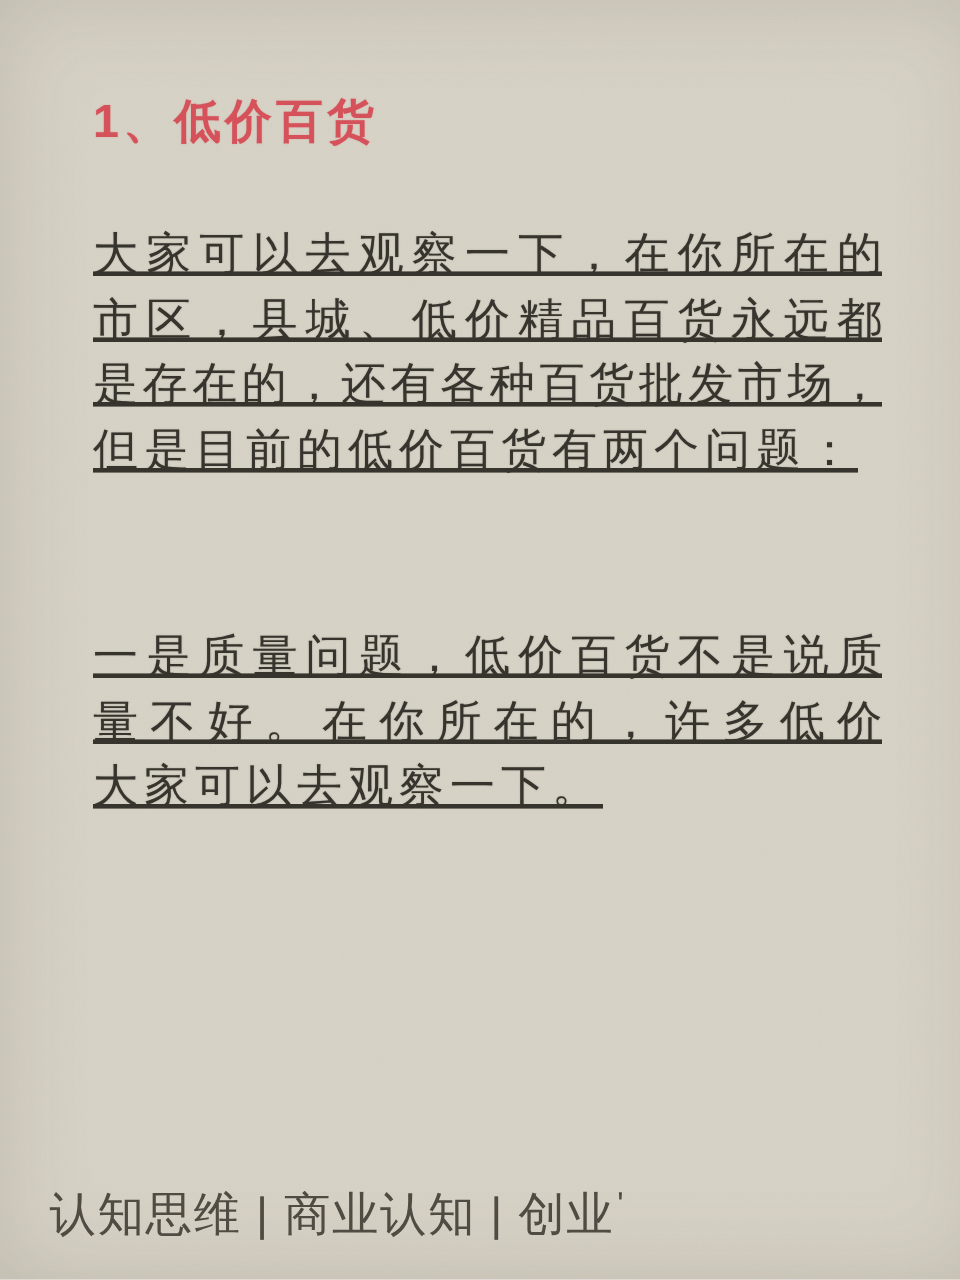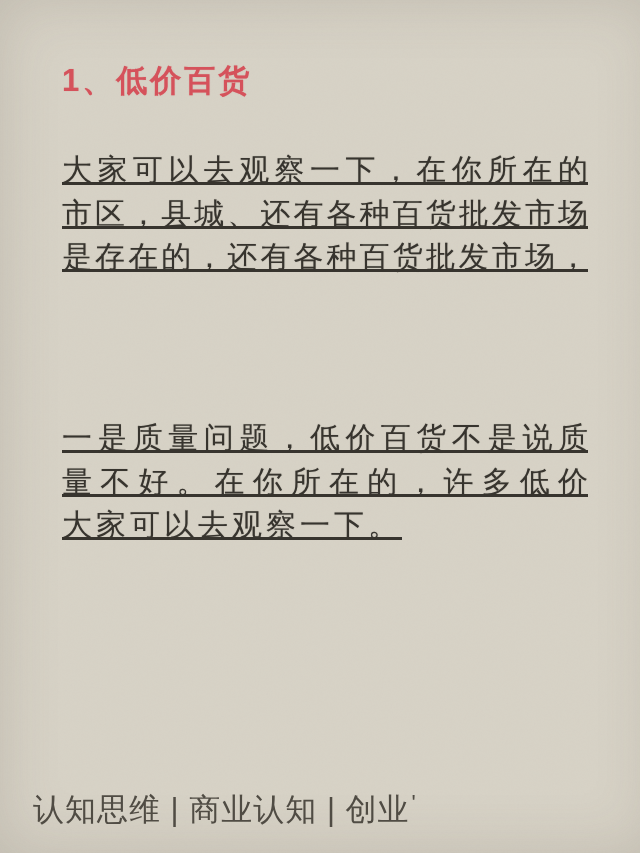--- a/index.html
+++ b/index.html
@@ -87,22 +87,23 @@
       <feTurbulence type="fractalNoise" baseFrequency="0.55" numOctaves="2" stitchTiles="stitch" result="n"></feTurbulence>
       <feColorMatrix in="n" type="matrix" values="0 0 0 0 0.45  0 0 0 0 0.43  0 0 0 0 0.38  0 0 0 0.06 0"></feColorMatrix>
     </filter>
     <rect width="100%" height="100%" filter="url(#grain)"></rect>
   </svg>
 
   <div class="heading">1、低价百货</div>
 
   <div class="para para1">
     <div class="line">大家可以去观察一下，在你所在的</div>
-    <div class="line">市区，县城、还有各种百货批发市场</div>
+    <div class="line">市区，县城、低价精品百货永远都</div>
     <div class="line">是存在的，还有各种百货批发市场，</div>
+    <div class="line last">但是目前的低价百货有两个问题：</div>
   </div>
 
   <div class="para para2">
     <div class="line">一是质量问题，低价百货不是说质</div>
     <div class="line">量不好。在你所在的，许多低价</div>
     <div class="line last">大家可以去观察一下。</div>
   </div>
 
 
   <div class="footer">

